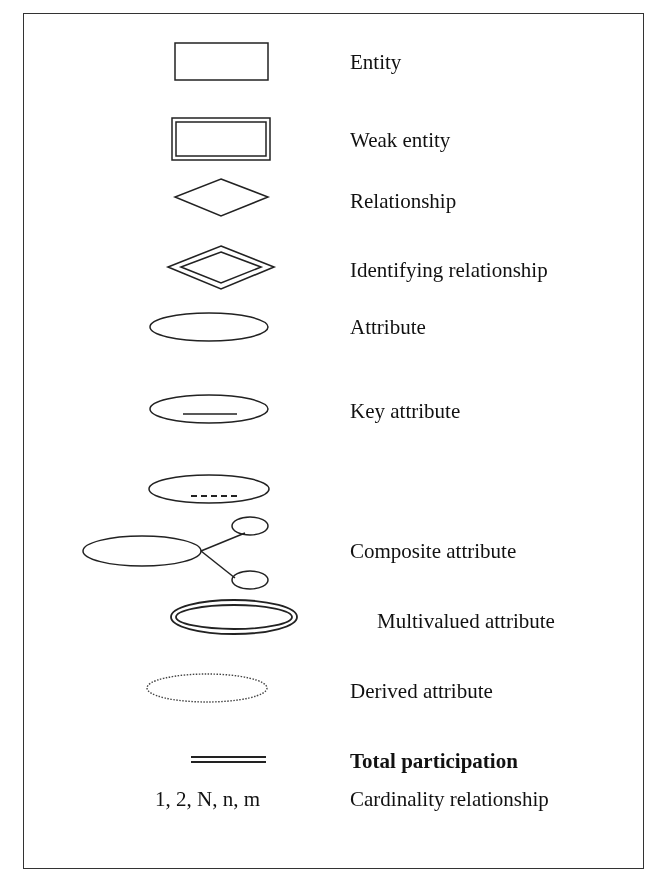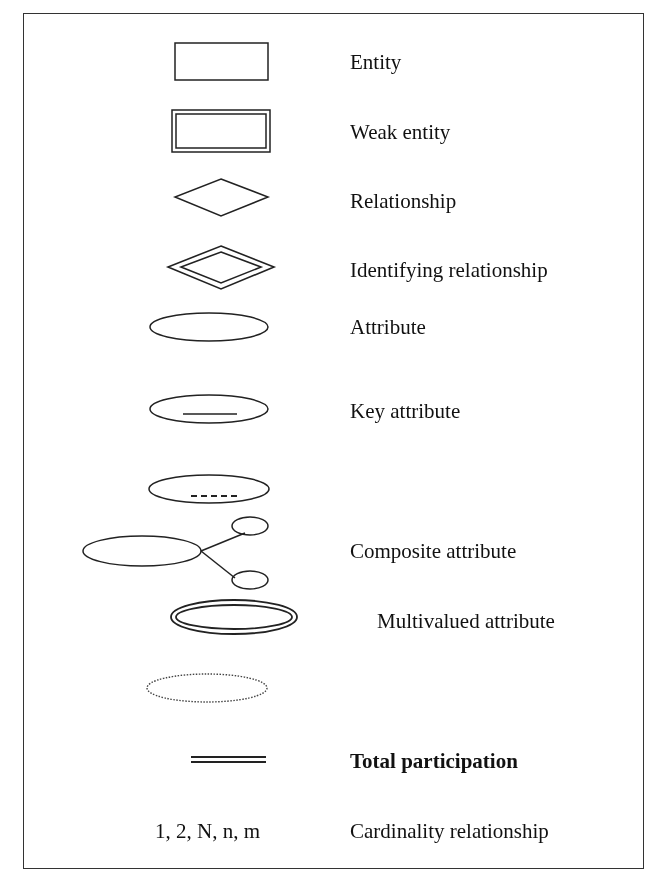--- a/index.html
+++ b/index.html
@@ -16,21 +16,21 @@
 
 <div class="frame"></div>
 
 <div class="row" style="top:37px;">
   <svg class="sym" width="330" height="50">
     <rect x="175" y="6" width="93" height="37" fill="none" stroke="#222" stroke-width="1.5"></rect>
   </svg>
   <span class="label">Entity</span>
 </div>
 
-<div class="row" style="top:107px;">
+<div class="row" style="top:115px;">
   <svg class="sym" width="330" height="50">
     <rect x="172" y="3" width="98" height="42" fill="none" stroke="#222" stroke-width="1.5"></rect>
     <rect x="176" y="7" width="90" height="34" fill="none" stroke="#222" stroke-width="1.5"></rect>
   </svg>
   <span class="label">Weak entity</span>
 </div>
 
 <div class="row" style="top:176px;">
   <svg class="sym" width="330" height="50">
     <polygon points="221,3 268,21 221,40 175,21" fill="none" stroke="#222" stroke-width="1.5"></polygon>
@@ -84,26 +84,27 @@
     <ellipse cx="207" cy="21" rx="63" ry="17" fill="none" stroke="#222" stroke-width="1.8"></ellipse>
     <ellipse cx="207" cy="21" rx="58" ry="12" fill="none" stroke="#222" stroke-width="1.8"></ellipse>
   </svg>
   <span class="label">Multivalued attribute</span>
 </div>
 
 <div class="row" style="top:666px;">
   <svg class="sym" width="330" height="50">
     <ellipse cx="207" cy="22" rx="60" ry="14" fill="none" stroke="#444" stroke-width="1.4" stroke-dasharray="1.5,1.5"></ellipse>
   </svg>
+  <span class="label">Derived attribute</span>
 </div>
 
 <div class="row" style="top:736px;font-weight:bold;">
   <svg class="sym" width="330" height="50">
     <line x1="191" y1="21" x2="266" y2="21" stroke="#222" stroke-width="2"></line>
     <line x1="191" y1="26" x2="266" y2="26" stroke="#222" stroke-width="2"></line>
   </svg>
   <span class="label">Total participation</span>
 </div>
 
-<div class="row" style="top:806px;">
+<div class="row" style="top:774px;">
   <span class="card">1, 2, N, n, m</span>
   <span class="label">Cardinality relationship</span>
 </div>
 
 </body></html>

